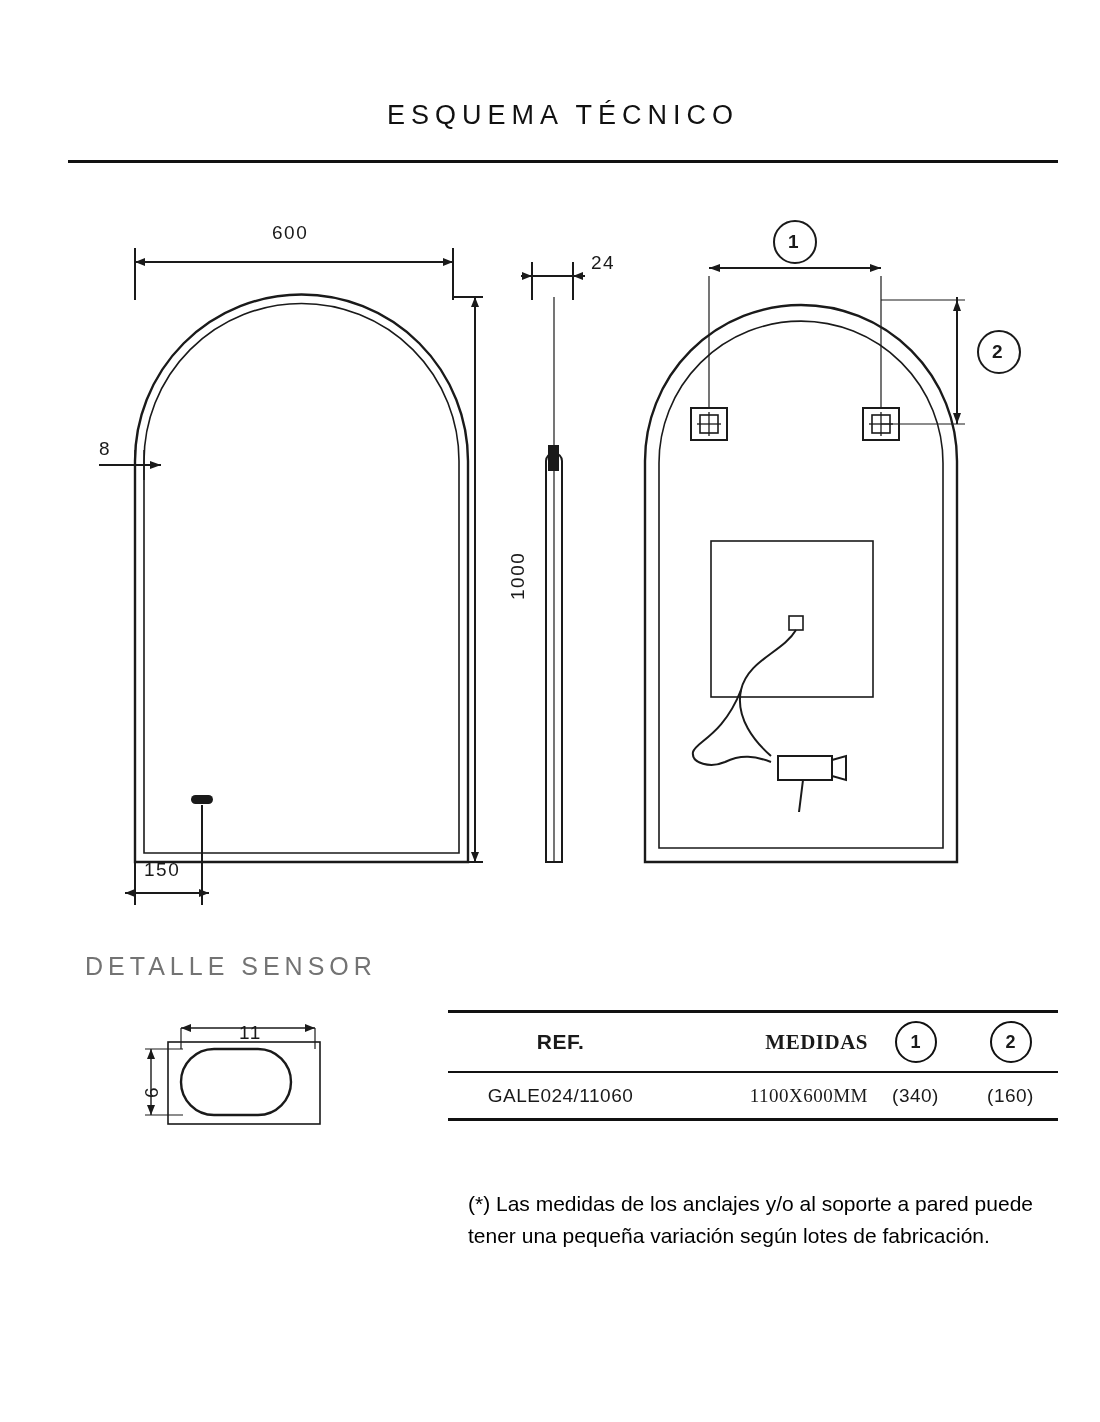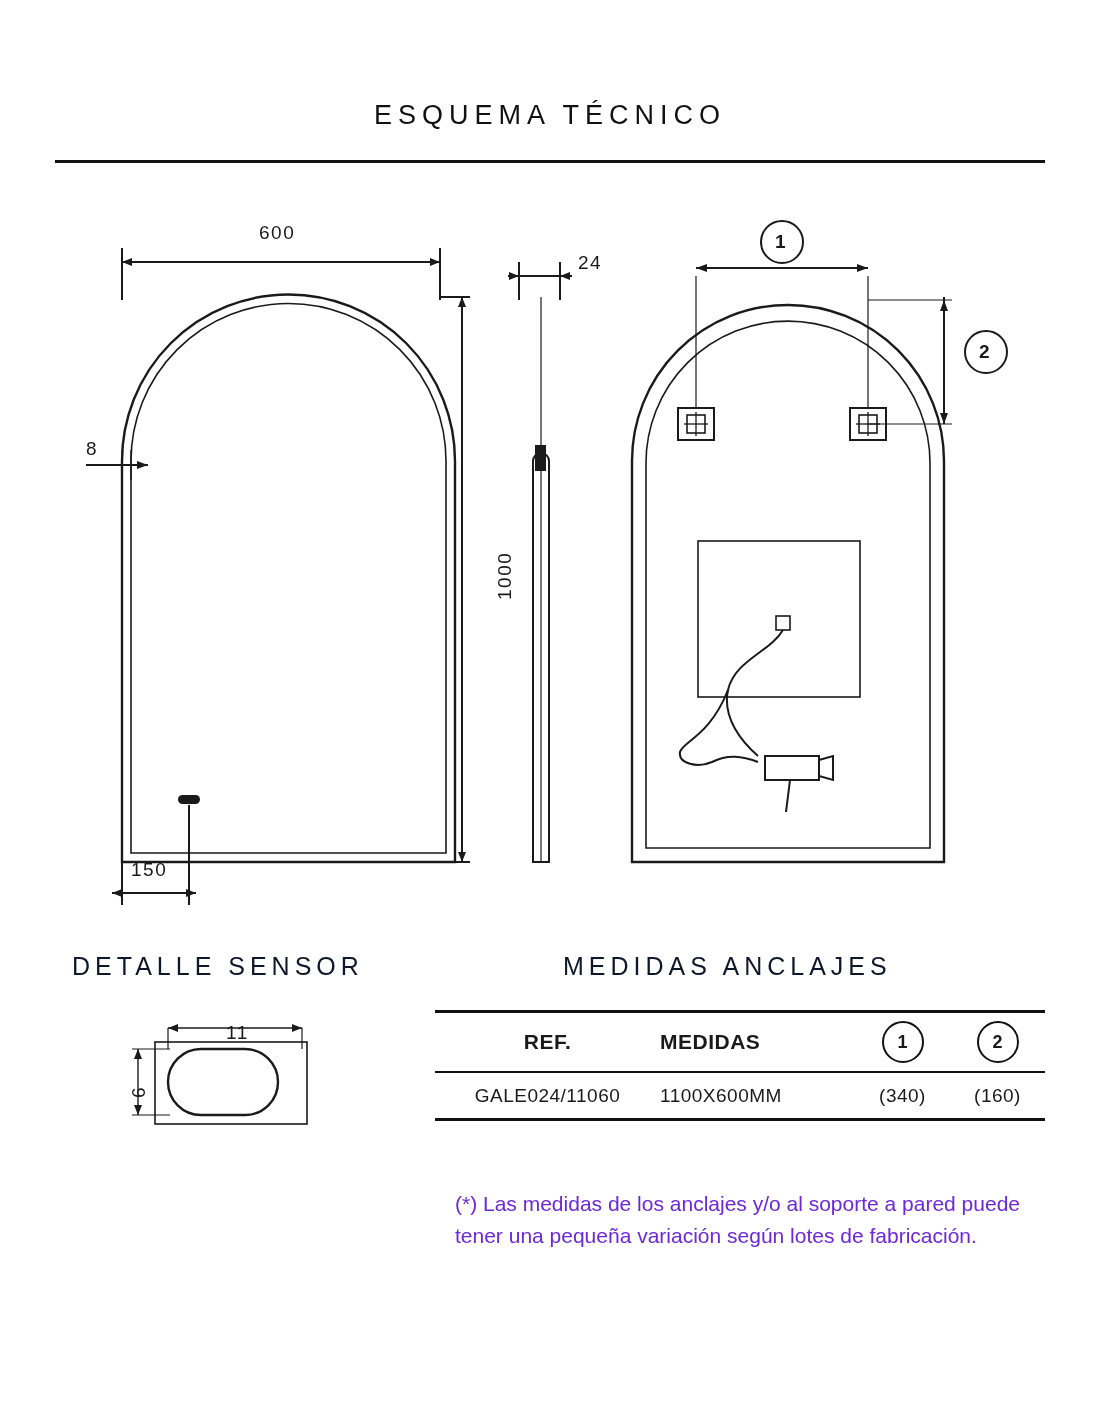--- a/index.html
+++ b/index.html
@@ -11,20 +11,21 @@
     width: 1100px;
     height: 1422px;
     position: relative;
     font-family: "Liberation Sans", sans-serif;
     color: #1a1a1a;
     overflow: hidden;
   }
   .page {
     position: absolute;
     inset: 0;
+    margin-left: 13px;
   }
   
   .title-main {
     position: absolute;
     top: 100px;
     left: 0;
     width: 1100px;
     text-align: center;
     font-size: 27px;
     letter-spacing: 6px;
@@ -57,21 +58,21 @@
   }
   .dim-label.vert {
     transform: rotate(-90deg);
     transform-origin: 0 0;
   }
   
   .sec-title {
     position: absolute;
     font-size: 25px;
     letter-spacing: 5px;
-    color: #0f172a;
+    color: #737373;
     white-space: nowrap;
   }
   
   .tbl {
     position: absolute;
     left: 435px;
     top: 1010px;
     width: 610px;
   }
   .tbl-line {
@@ -85,21 +86,21 @@
   }
   .tbl-row {
     display: flex;
     align-items: center;
     height: 45px;
   }
   .tbl-row.head {
     height: 58px;
   }
   .c-ref { width: 225px; text-align: center; }
-  .c-med { width: 195px; text-align: left; }
+  .c-med { width: 195px; text-align: right; font-family: Liberation Serif, serif; }
   .c-1   { width: 95px;  text-align: center; }
   .c-2   { width: 95px;  text-align: center; }
   .th {
     font-size: 21px;
     font-weight: 700;
     letter-spacing: 0.5px;
   }
   .td {
     font-size: 19px;
     letter-spacing: 0.5px;
@@ -115,21 +116,21 @@
     font-size: 18px;
     font-weight: 700;
   }
   .note {
     position: absolute;
     left: 455px;
     top: 1188px;
     width: 600px;
     font-size: 21px;
     line-height: 1.5;
-    color: #6d28d9;
+    color: #000000;
   }
 </style>
 </head>
 <body>
 
 <div class="page">
 
   <div class="title-main">ESQUEMA TÉCNICO</div>
   <div class="rule-top"></div>
 
@@ -239,21 +240,20 @@
 
   <div class="dim-label" style="left:578px; top:252px;">24</div>
 
   <div class="dim-label" style="left:775px; top:231px; font-weight:700;">1</div>
   <div class="dim-label" style="left:979px; top:341px; font-weight:700;">2</div>
 
   <div class="sec-title" style="left:72px; top:952px;">DETALLE SENSOR</div>
   <div class="dim-label" style="left:226px; top:1022px;">11</div>
   <div class="dim-label vert" style="left:128px; top:1098px;">6</div>
 
-  <div class="sec-title" style="left:563px; top:952px;">MEDIDAS ANCLAJES</div>
 
   <div class="tbl">
     <div class="tbl-line"></div>
     <div class="tbl-row head">
       <div class="c-ref th">REF.</div>
       <div class="c-med th">MEDIDAS</div>
       <div class="c-1">
         <span class="circle-num">1</span>
       </div>
       <div class="c-2">

